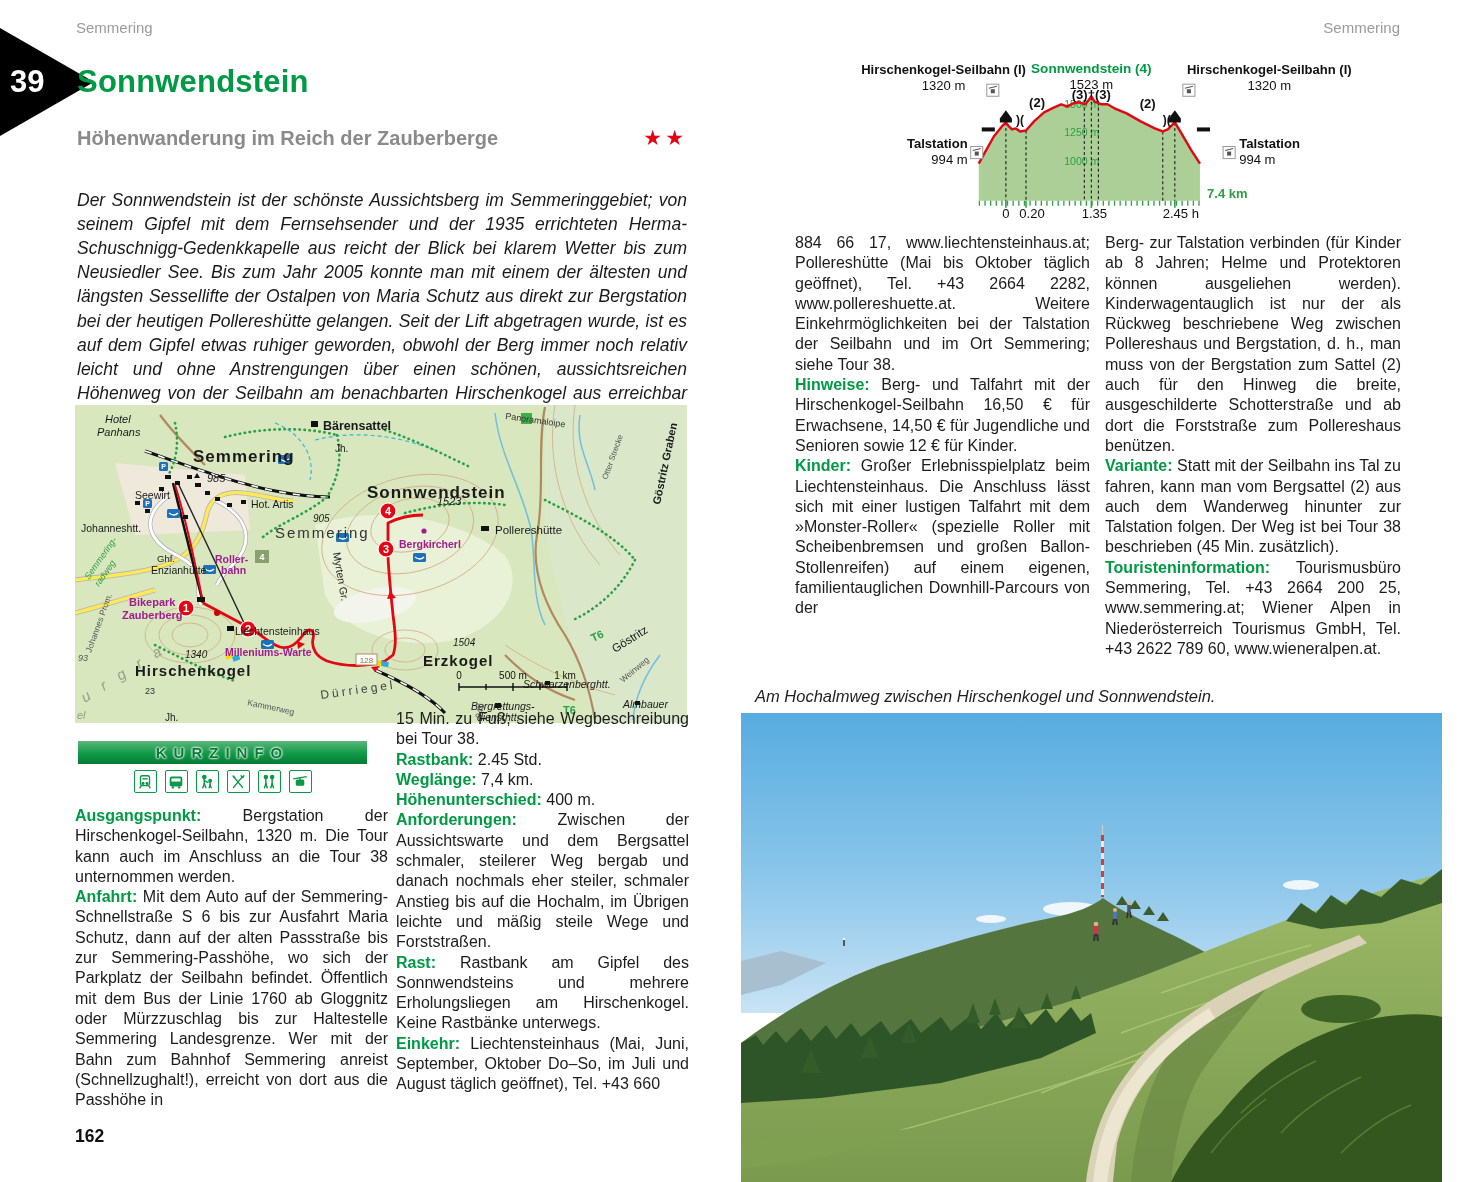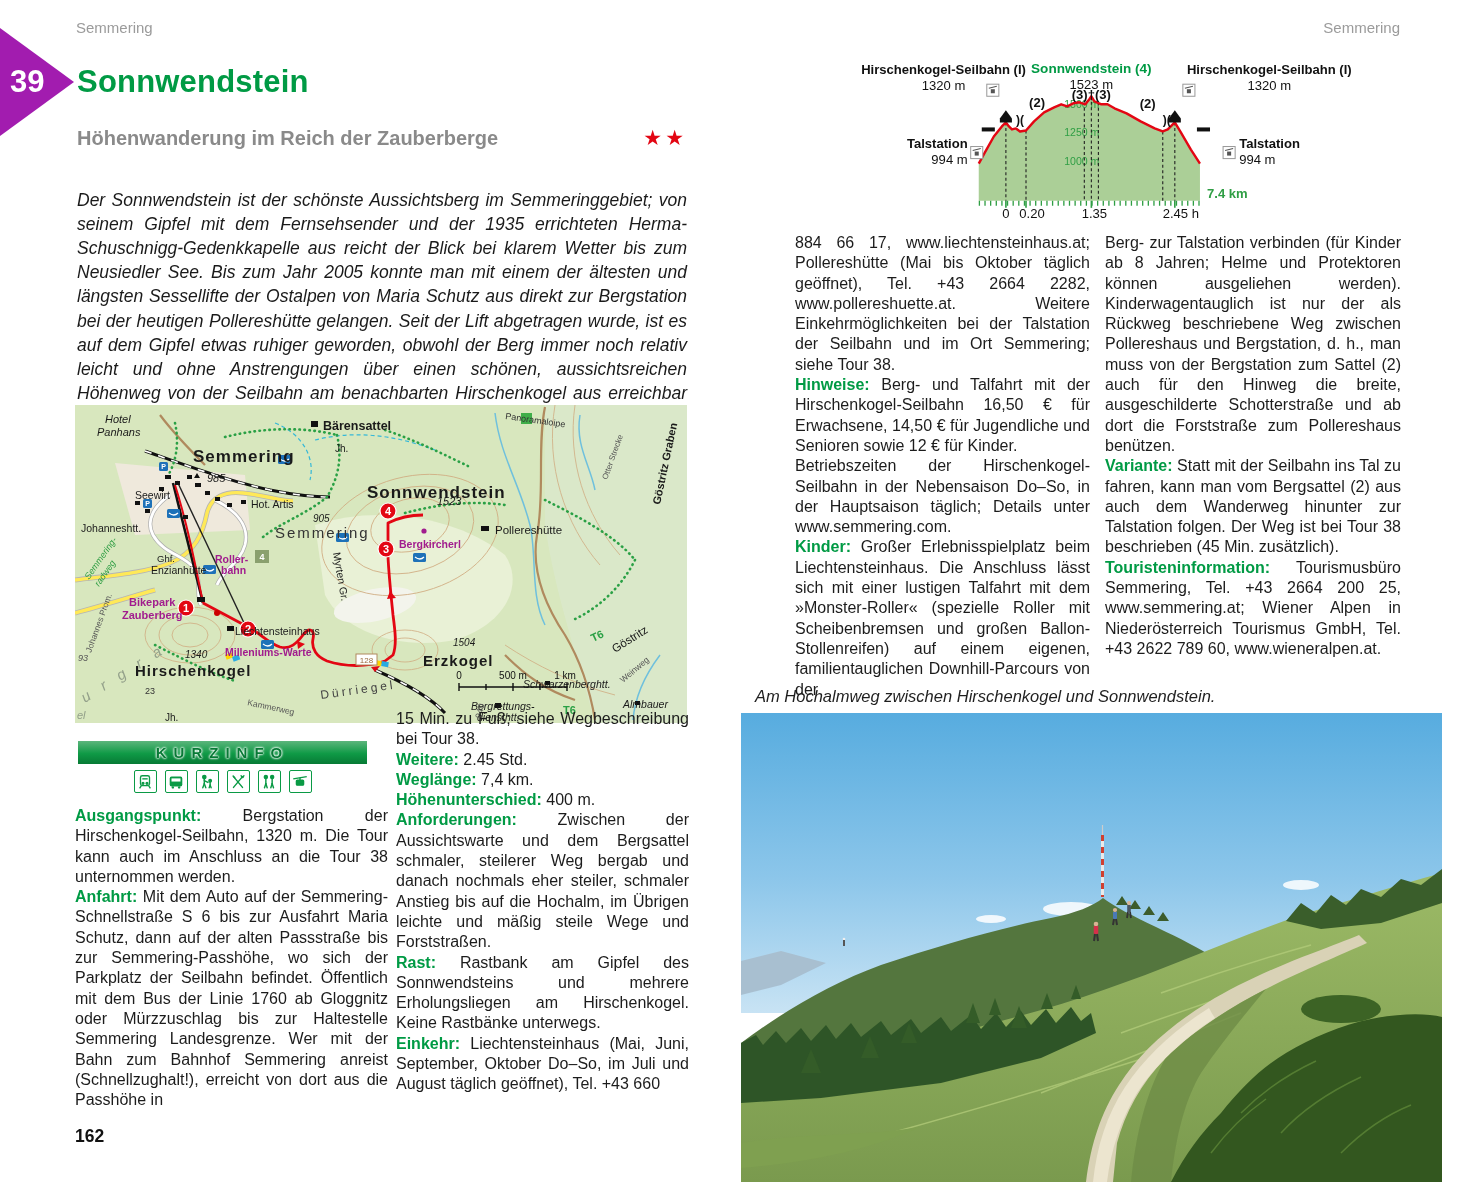--- a/index.html
+++ b/index.html
@@ -1,22 +1,22 @@
 <!DOCTYPE html>
 <html><head>
 <meta charset="utf-8">
 <style>
   html,body{margin:0;padding:0;background:#fff;}
   .page{position:relative;width:1477px;height:1182px;background:#fff;overflow:hidden;
         font-family:"Liberation Sans",sans-serif;color:#1c1c1c;}
   .hdr{position:absolute;top:19px;font-size:15px;color:#9b9b9b;}
   .hdr.left{left:76px;}
   .hdr.right{left:1200px;width:200px;text-align:right;}
-  .badge{position:absolute;left:0;top:28px;width:74px;height:108px;background:#a21caf;
-         clip-path:polygon(0 0,100% 50%,0 100%);}
+  .badge{position:absolute;left:0;top:28px;width:74px;height:108px;background:#000000;
+         clip-path:polygon(0 0,100% 50%,0 100%);padding-left:20px;}
   .badge span{position:absolute;left:10px;top:36px;color:#fff;font-size:31px;font-weight:bold;}
   .title{position:absolute;left:77px;top:64px;font-size:31px;font-weight:bold;color:#009a44;letter-spacing:.2px;}
   .subrow{position:absolute;left:77px;top:126px;width:610px;display:flex;justify-content:space-between;align-items:flex-end;}
   .subtitle{font-size:20px;font-weight:bold;color:#8a8a8a;}
   .stars{font-size:21px;color:#e30613;letter-spacing:3px;}
   .intro{position:absolute;left:77px;top:170px;width:610px;font-size:17.5px;line-height:24.2px;
          font-style:italic;text-align:justify;color:#1a1a1a;}
   .mapbox{position:absolute;left:75px;top:405px;width:612px;height:318px;}
   .profilebox{position:absolute;left:843px;top:60px;width:548px;height:161px;}
   .kbar{position:absolute;left:78px;top:741px;width:289px;height:23px;
@@ -421,32 +421,31 @@
     </span>
   </div>
 
   <div class="col c1">
     <p class="entry"><b class="lbl">Ausgangspunkt:</b> <span>Bergstation der Hirschenkogel-Seilbahn, 1320 m. Die Tour kann auch im Anschluss an die Tour 38 unternommen werden.</span></p>
     <p class="entry"><b class="lbl">Anfahrt:</b> <span>Mit dem Auto auf der Semmering-Schnellstraße S 6 bis zur Ausfahrt Maria Schutz, dann auf der alten Passstraße bis zur Semmering-Passhöhe, wo sich der Parkplatz der Seilbahn befindet. Öffentlich mit dem Bus der Linie 1760 ab Gloggnitz oder Mürzzuschlag bis zur Haltestelle Semmering Landesgrenze. Wer mit der Bahn zum Bahnhof Semmering anreist (Schnellzughalt!), erreicht von dort aus die Passhöhe in</span></p>
   </div>
 
   <div class="col c2">
     <p class="entry"><span>15 Min. zu Fuß; siehe Wegbeschreibung bei Tour 38.</span></p>
-    <p class="entry"><b class="lbl">Weitere:</b> <span>2.45 Std.</span></p>
+    <p class="entry"><b class="lbl">Rastbank:</b> <span>2.45 Std.</span></p>
     <p class="entry"><b class="lbl">Weglänge:</b> <span>7,4 km.</span></p>
     <p class="entry"><b class="lbl">Höhenunterschied:</b> <span>400 m.</span></p>
     <p class="entry"><b class="lbl">Anforderungen:</b> <span>Zwischen der Aussichtswarte und dem Bergsattel schmaler, steilerer Weg bergab und danach nochmals eher steiler, schmaler Anstieg bis auf die Hochalm, im Übrigen leichte und mäßig steile Wege und Forststraßen.</span></p>
     <p class="entry"><b class="lbl">Rast:</b> <span>Rastbank am Gipfel des Sonnwendsteins und mehrere Erholungsliegen am Hirschenkogel. Keine Rastbänke unterwegs.</span></p>
     <p class="entry"><b class="lbl">Einkehr:</b> <span>Liechtensteinhaus (Mai, Juni, September, Oktober Do–So, im Juli und August täglich geöffnet), Tel. +43 660</span></p>
   </div>
 
   <div class="col c3">
     <p class="entry"><span>884 66 17, www.liechtensteinhaus.at; Pollereshütte (Mai bis Oktober täglich geöffnet), Tel. +43 2664 2282, www.pollereshuette.at. Weitere Einkehrmöglichkeiten bei der Talstation der Seilbahn und im Ort Semmering; siehe Tour 38.</span></p>
     <p class="entry"><b class="lbl">Hinweise:</b> <span>Berg- und Talfahrt mit der Hirschenkogel-Seilbahn 16,50 € für Erwachsene, 14,50 € für Jugendliche und Senioren sowie 12 € für Kinder.</span></p>
-    <p class="entry"><span>Betriebszeiten der Hirschenkogel-Seilbahn in der Nebensaison Do–So, in der Hauptsaison täglich; Details unter www.semmering.com.</span></p>
     <p class="entry"><b class="lbl">Kinder:</b> <span>Großer Erlebnisspielplatz beim Liechtensteinhaus. Die Anschluss lässt sich mit einer lustigen Talfahrt mit dem »Monster-Roller« (spezielle Roller mit Scheibenbremsen und großen Ballon-Stollenreifen) auf einem eigenen, familientauglichen Downhill-Parcours von der</span></p>
   </div>
 
   <div class="col c4">
     <p class="entry"><span>Berg- zur Talstation verbinden (für Kinder ab 8 Jahren; Helme und Protektoren können ausgeliehen werden). Kinderwagentauglich ist nur der als Rückweg beschriebene Weg zwischen Pollereshaus und Bergstation, d. h., man muss von der Bergstation zum Sattel (2) auch für den Hinweg die breite, ausgeschilderte Schotterstraße und ab dort die Forststraße zum Pollereshaus benützen.</span></p>
     <p class="entry"><b class="lbl">Variante:</b> <span>Statt mit der Seilbahn ins Tal zu fahren, kann man vom Bergsattel (2) aus auch dem Wanderweg hinunter zur Talstation folgen. Der Weg ist bei Tour 38 beschrieben (45 Min. zusätzlich).</span></p>
     <p class="entry"><b class="lbl">Touristeninformation:</b> <span>Tourismusbüro Semmering, Tel. +43 2664 200 25, www.semmering.at; Wiener Alpen in Niederösterreich Tourismus GmbH, Tel. +43 2622 789 60, www.wieneralpen.at.</span></p>
   </div>
 
   <div class="caption">Am Hochalmweg zwischen Hirschenkogel und Sonnwendstein.</div>

